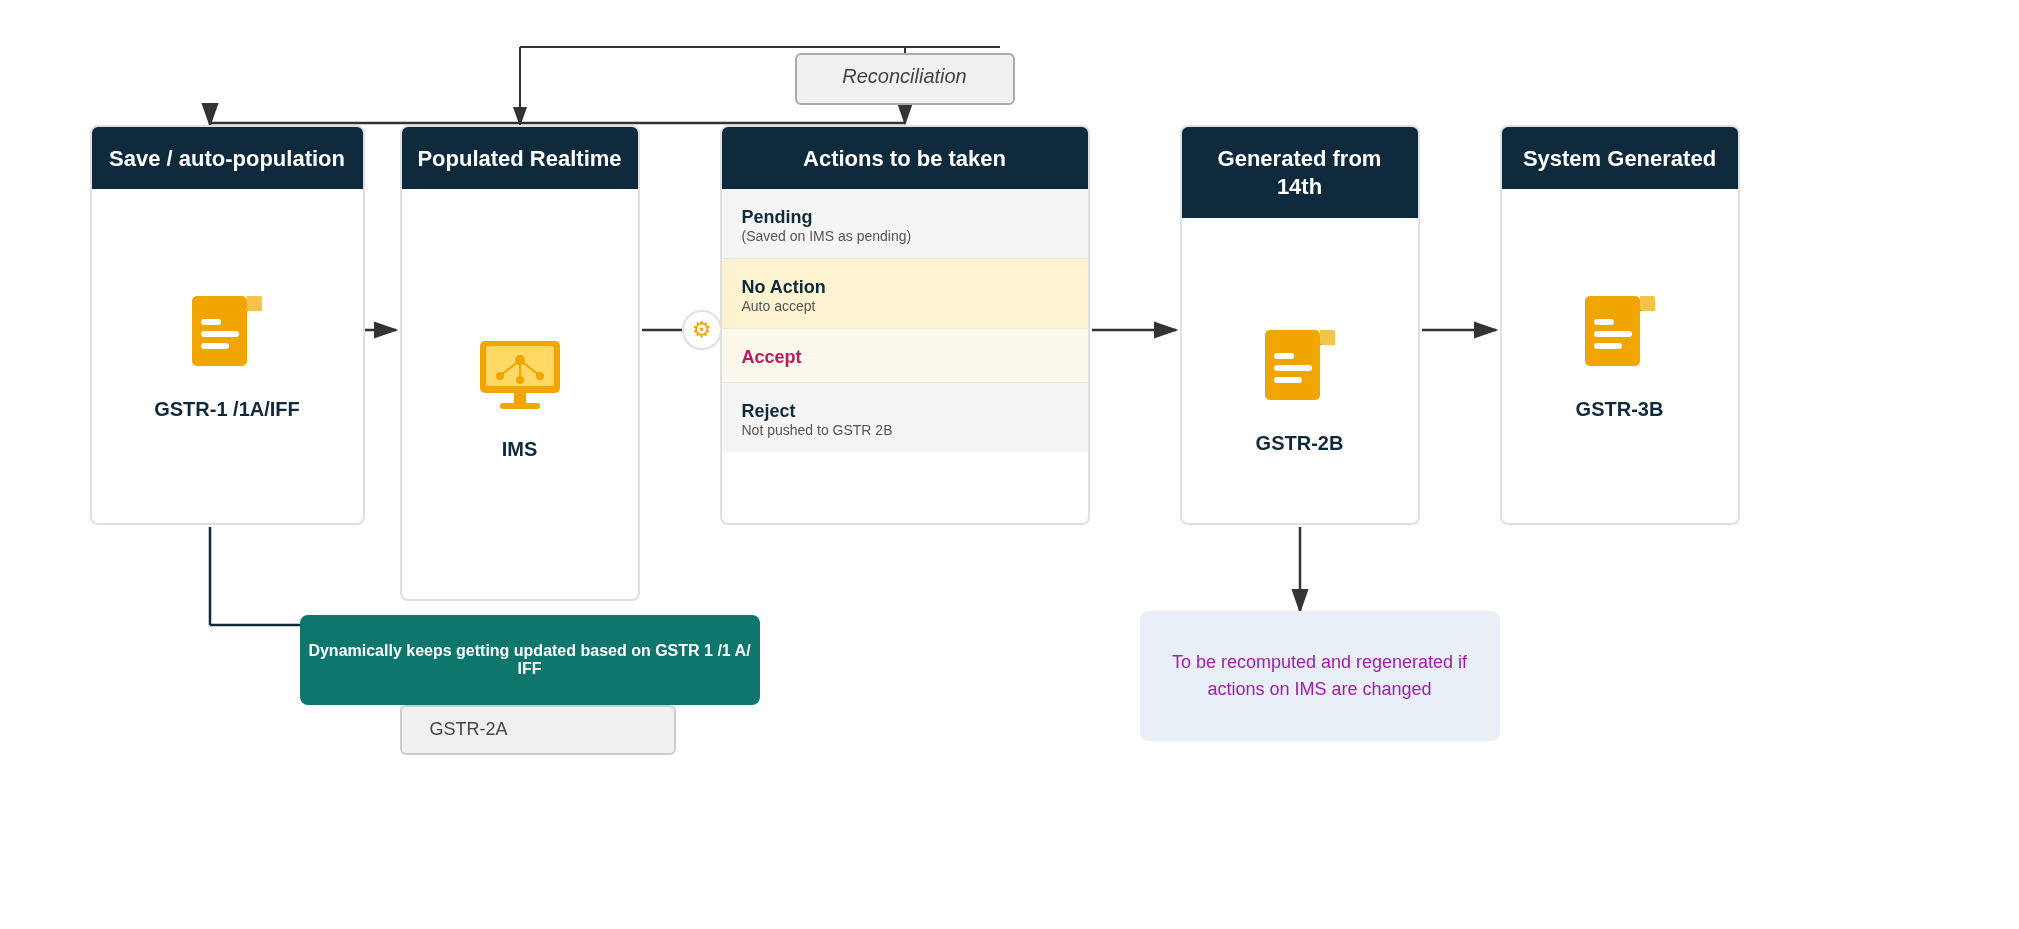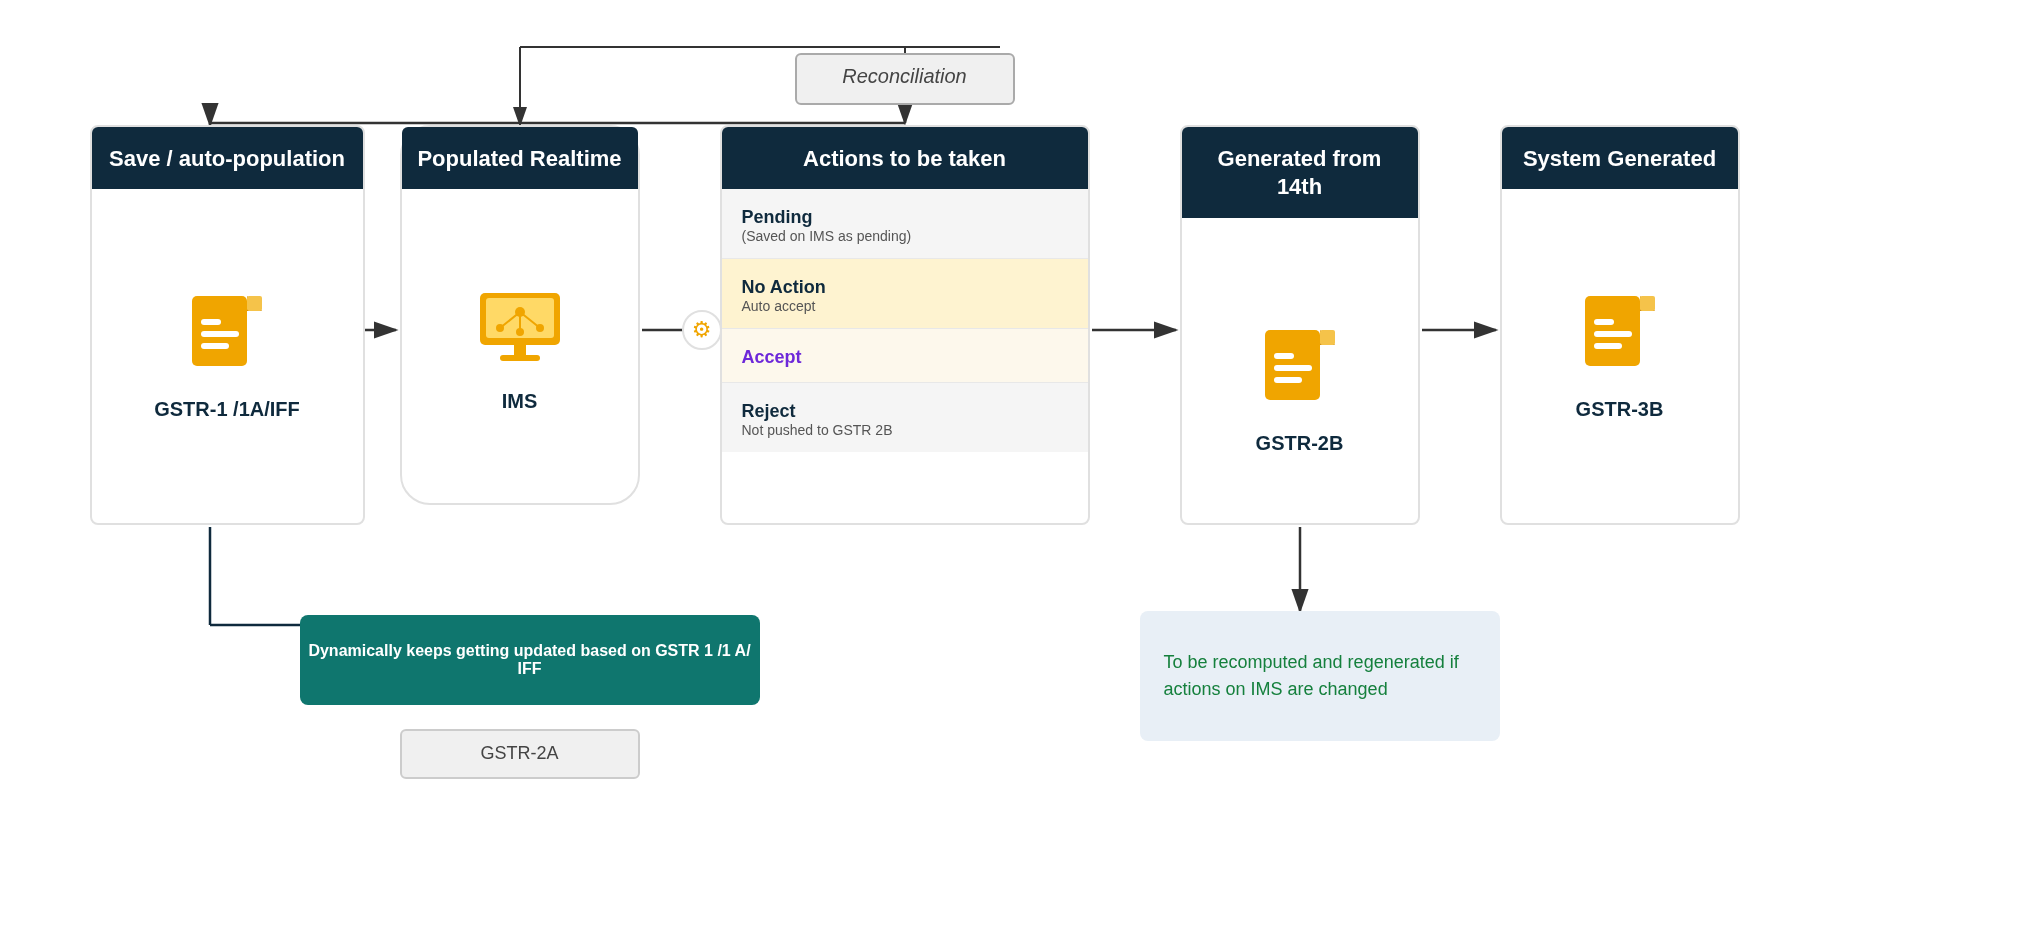--- a/index.html
+++ b/index.html
@@ -116,22 +116,22 @@
       border-radius: 8px;
       padding: 18px 8px;
       text-align: center;
     }
     .bottom-text-box {
       position: absolute;
       background: #e8eff6;
       border-radius: 8px;
       padding: 20px 24px;
       font-size: 18px;
-      color: #15803d;
-      text-align: left;
+      color: #a21caf;
+      text-align: center;
       line-height: 1.5;
     }
     .gstr2a-label {
       position: absolute;
       background: #f0f0f0;
       border: 2px solid #ccc;
       border-radius: 6px;
       font-size: 18px;
       color: #444;
       padding: 8px 28px;
@@ -223,21 +223,21 @@
         <polygon points="60,5 75,20 60,20" fill="#c07800"></polygon>
         <rect x="60" y="5" width="15" height="15" rx="2" fill="#f5c34a"></rect>
         <rect x="14" y="40" width="38" height="6" rx="3" fill="#fff"></rect>
         <rect x="14" y="52" width="28" height="6" rx="3" fill="#fff"></rect>
         <rect x="14" y="28" width="20" height="6" rx="3" fill="#fff"></rect>
       </svg>
       <div class="card-label">GSTR-1 /1A/IFF</div>
     </div>
   </div>
 
-  <div class="card" style="left:340px; top:90px; width:240px; height:380px;border-radius:30px;">
+  <div class="card" style="left:340px; top:90px; width:240px; height:476px;">
     <div class="card-header">
       <span>Populated Realtime</span>
     </div>
     <div class="card-body">
       <svg width="100" height="100" viewBox="0 0 100 100">
 
         <rect x="10" y="15" width="80" height="52" rx="5" fill="#f0a500"></rect>
         <rect x="16" y="20" width="68" height="40" rx="3" fill="#ffd966"></rect>
 
         <circle cx="50" cy="34" r="5" fill="#f0a500"></circle>
@@ -268,21 +268,21 @@
     </div>
 
     <div class="actions-item bg-yellow" style="padding:18px 20px 14px;">
       <div class="actions-item-title">
         <span>No Action</span>
       </div>
       <div class="actions-item-sub">Auto accept</div>
     </div>
 
     <div class="actions-item bg-lighter-yellow" style="padding:18px 20px 14px;">
-      <div class="actions-item-title" style="color:#6d28d9;">
+      <div class="actions-item-title" style="color:#be185d;">
         <span>Accept</span>
       </div>
     </div>
 
     <div class="actions-item bg-light" style="padding:18px 20px 14px;">
       <div class="actions-item-title">
         <span>Reject</span>
       </div>
       <div class="actions-item-sub">Not pushed to GSTR 2B</div>
     </div>
@@ -319,21 +319,21 @@
         <rect x="14" y="28" width="20" height="6" rx="3" fill="#fff"></rect>
       </svg>
       <div class="card-label">GSTR-3B</div>
     </div>
   </div>
 
   <div class="bottom-dark" style="left:240px; top:580px; width:460px; height:90px; display:flex; align-items:center; justify-content:center;">
     <span>Dynamically keeps getting updated based on GSTR 1 /1 A/ IFF</span>
   </div>
 
-  <div class="gstr2a-label" style="left:340px; top:694px; width:240px; height:50px; display:flex; align-items:center; justify-content:center;">
+  <div class="gstr2a-label" style="left:340px; top:670px; width:276px; height:50px; display:flex; align-items:center; ">
     <span>GSTR-2A</span>
   </div>
 
   <div class="bottom-text-box" style="left:1080px; top:576px; width:360px; height:130px; display:flex; align-items:center; justify-content:center;">
     <span>To be recomputed and regenerated if actions on IMS are changed</span>
   </div>
 
 </div>
 
 </body></html>

